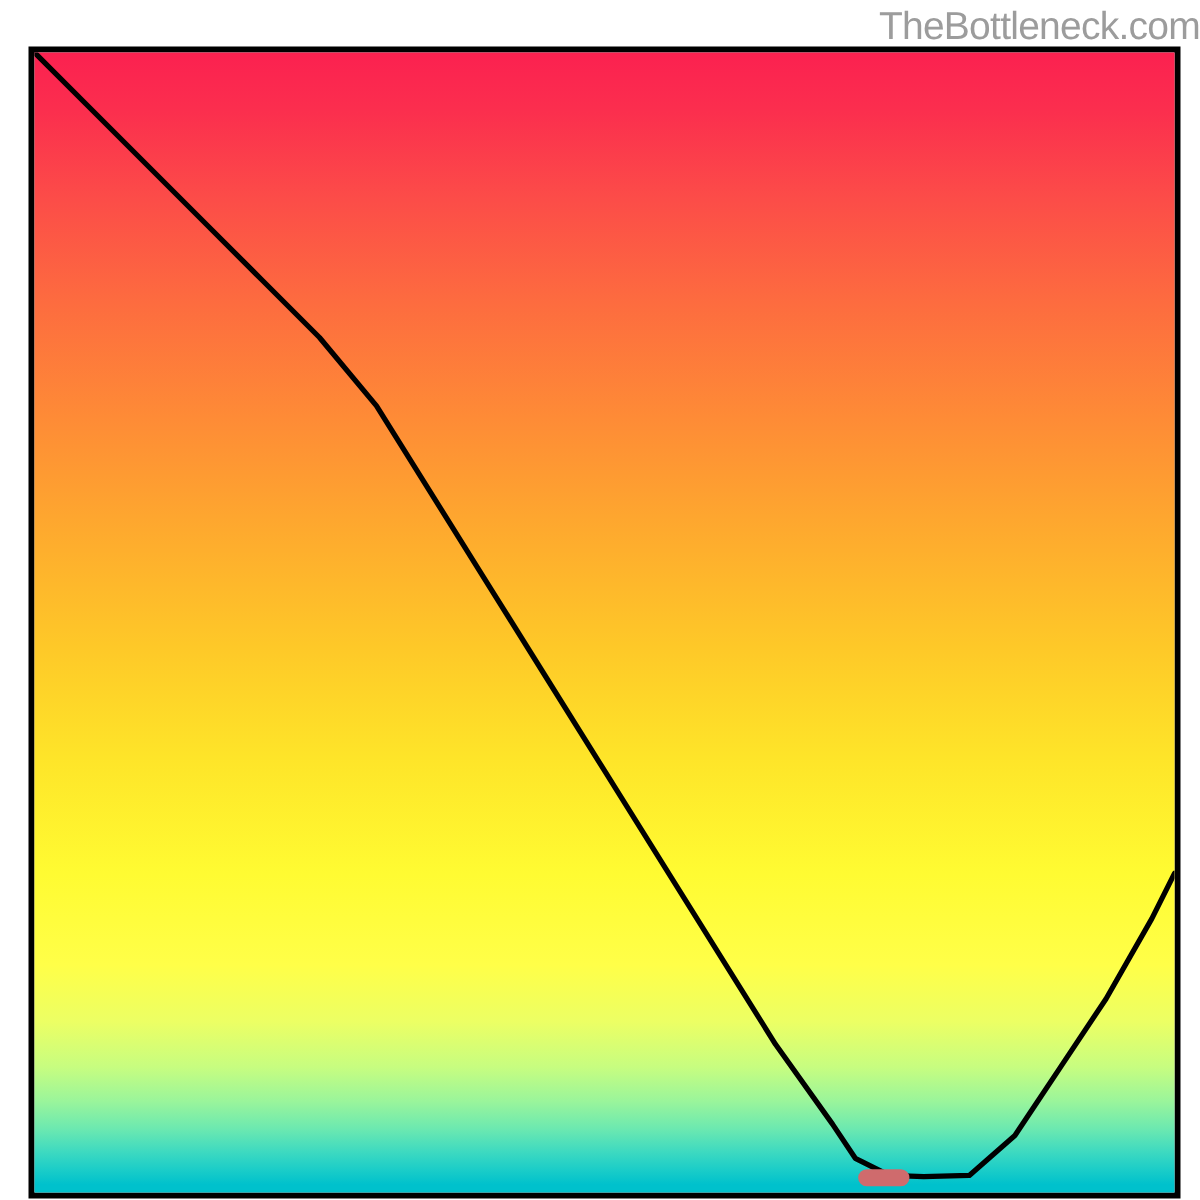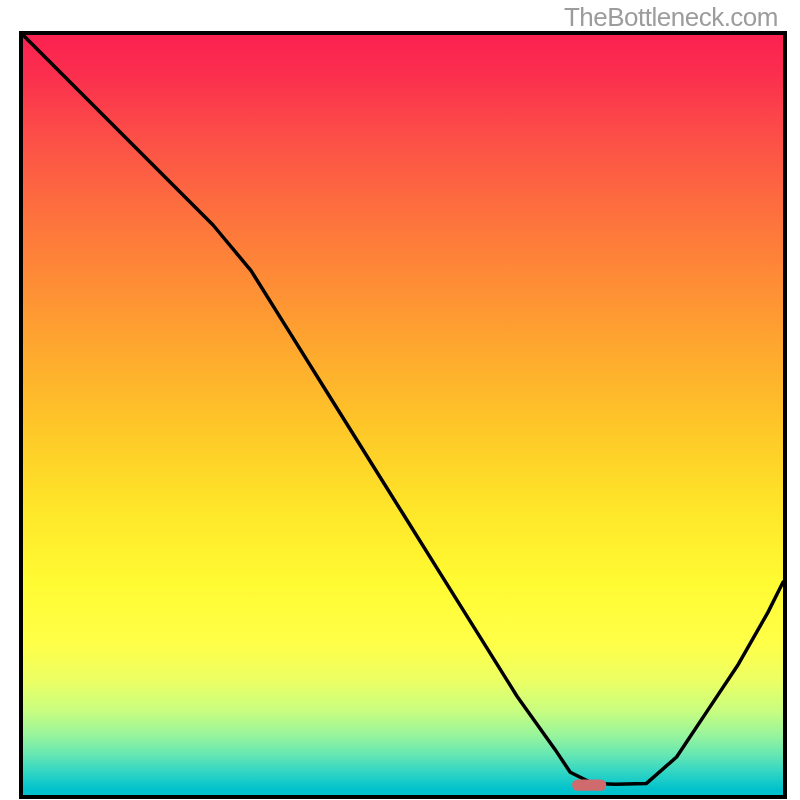--- a/index.html
+++ b/index.html
@@ -11,21 +11,21 @@
     overflow: hidden;
   }
   .container {
     position: relative;
     width: 800px;
     height: 800px;
   }
   .watermark {
     position: absolute;
     top: 2px;
-    right: 22px;
+    right: 0;
     font-family: Arial, Helvetica, sans-serif;
     font-size: 26px;
     color: #9c9c9c;
     font-weight: 500;
     letter-spacing: -0.5px;
     z-index: 10;
   }
   .plot-frame {
     position: absolute;
     left: 19px;

